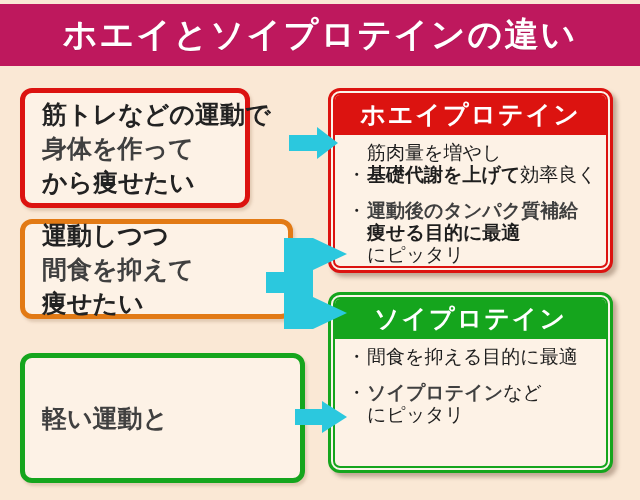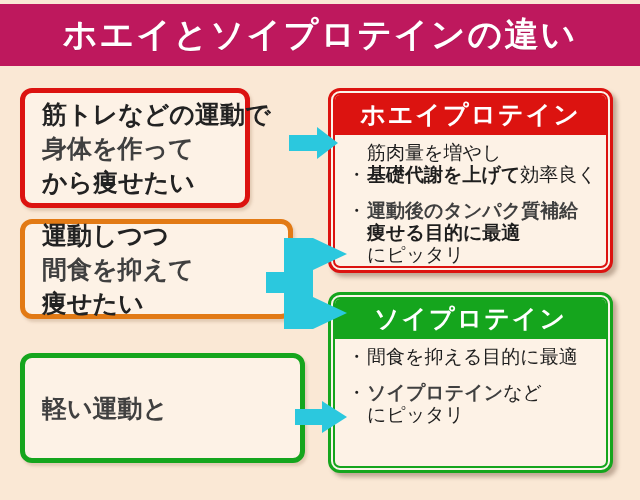--- a/index.html
+++ b/index.html
@@ -22,21 +22,21 @@
   .qbox{
     position:absolute; left:20px; box-sizing:border-box;
     background:#FDF2E6; border-radius:12px;
     display:flex; flex-direction:column; justify-content:center;
     padding-left:17px; font-size:25px; line-height:34px; font-weight:600;
     box-shadow:2px 3px 3px rgba(150,110,80,0.25);
     white-space:nowrap;
   }
   .qbox.red   {top:88px;  width:230px; height:120px; border:5px solid #DC1310;}
   .qbox.orange{top:219px; width:273px; height:100px; border:5px solid #E27A15;}
-  .qbox.green {top:353px; width:285px; height:110px; border:5px solid #15A51D;}
+  .qbox.green {top:353px; width:285px; height:130px; border:5px solid #15A51D;}
   
   .panel{
     position:absolute; left:328px; width:285px; box-sizing:border-box;
     border-radius:12px; padding:2px; background:#FBF5EB;
     box-shadow:4px 4px 4px rgba(120,90,70,0.45);
   }
   .panel.red  {top:88px;  height:185px; border:3px solid #DC1310;}
   .panel.green{top:292px; height:181px; border:3px solid #15A51D;}
   .panel-inner{
     box-sizing:border-box; height:100%; border-radius:7px; overflow:hidden;

